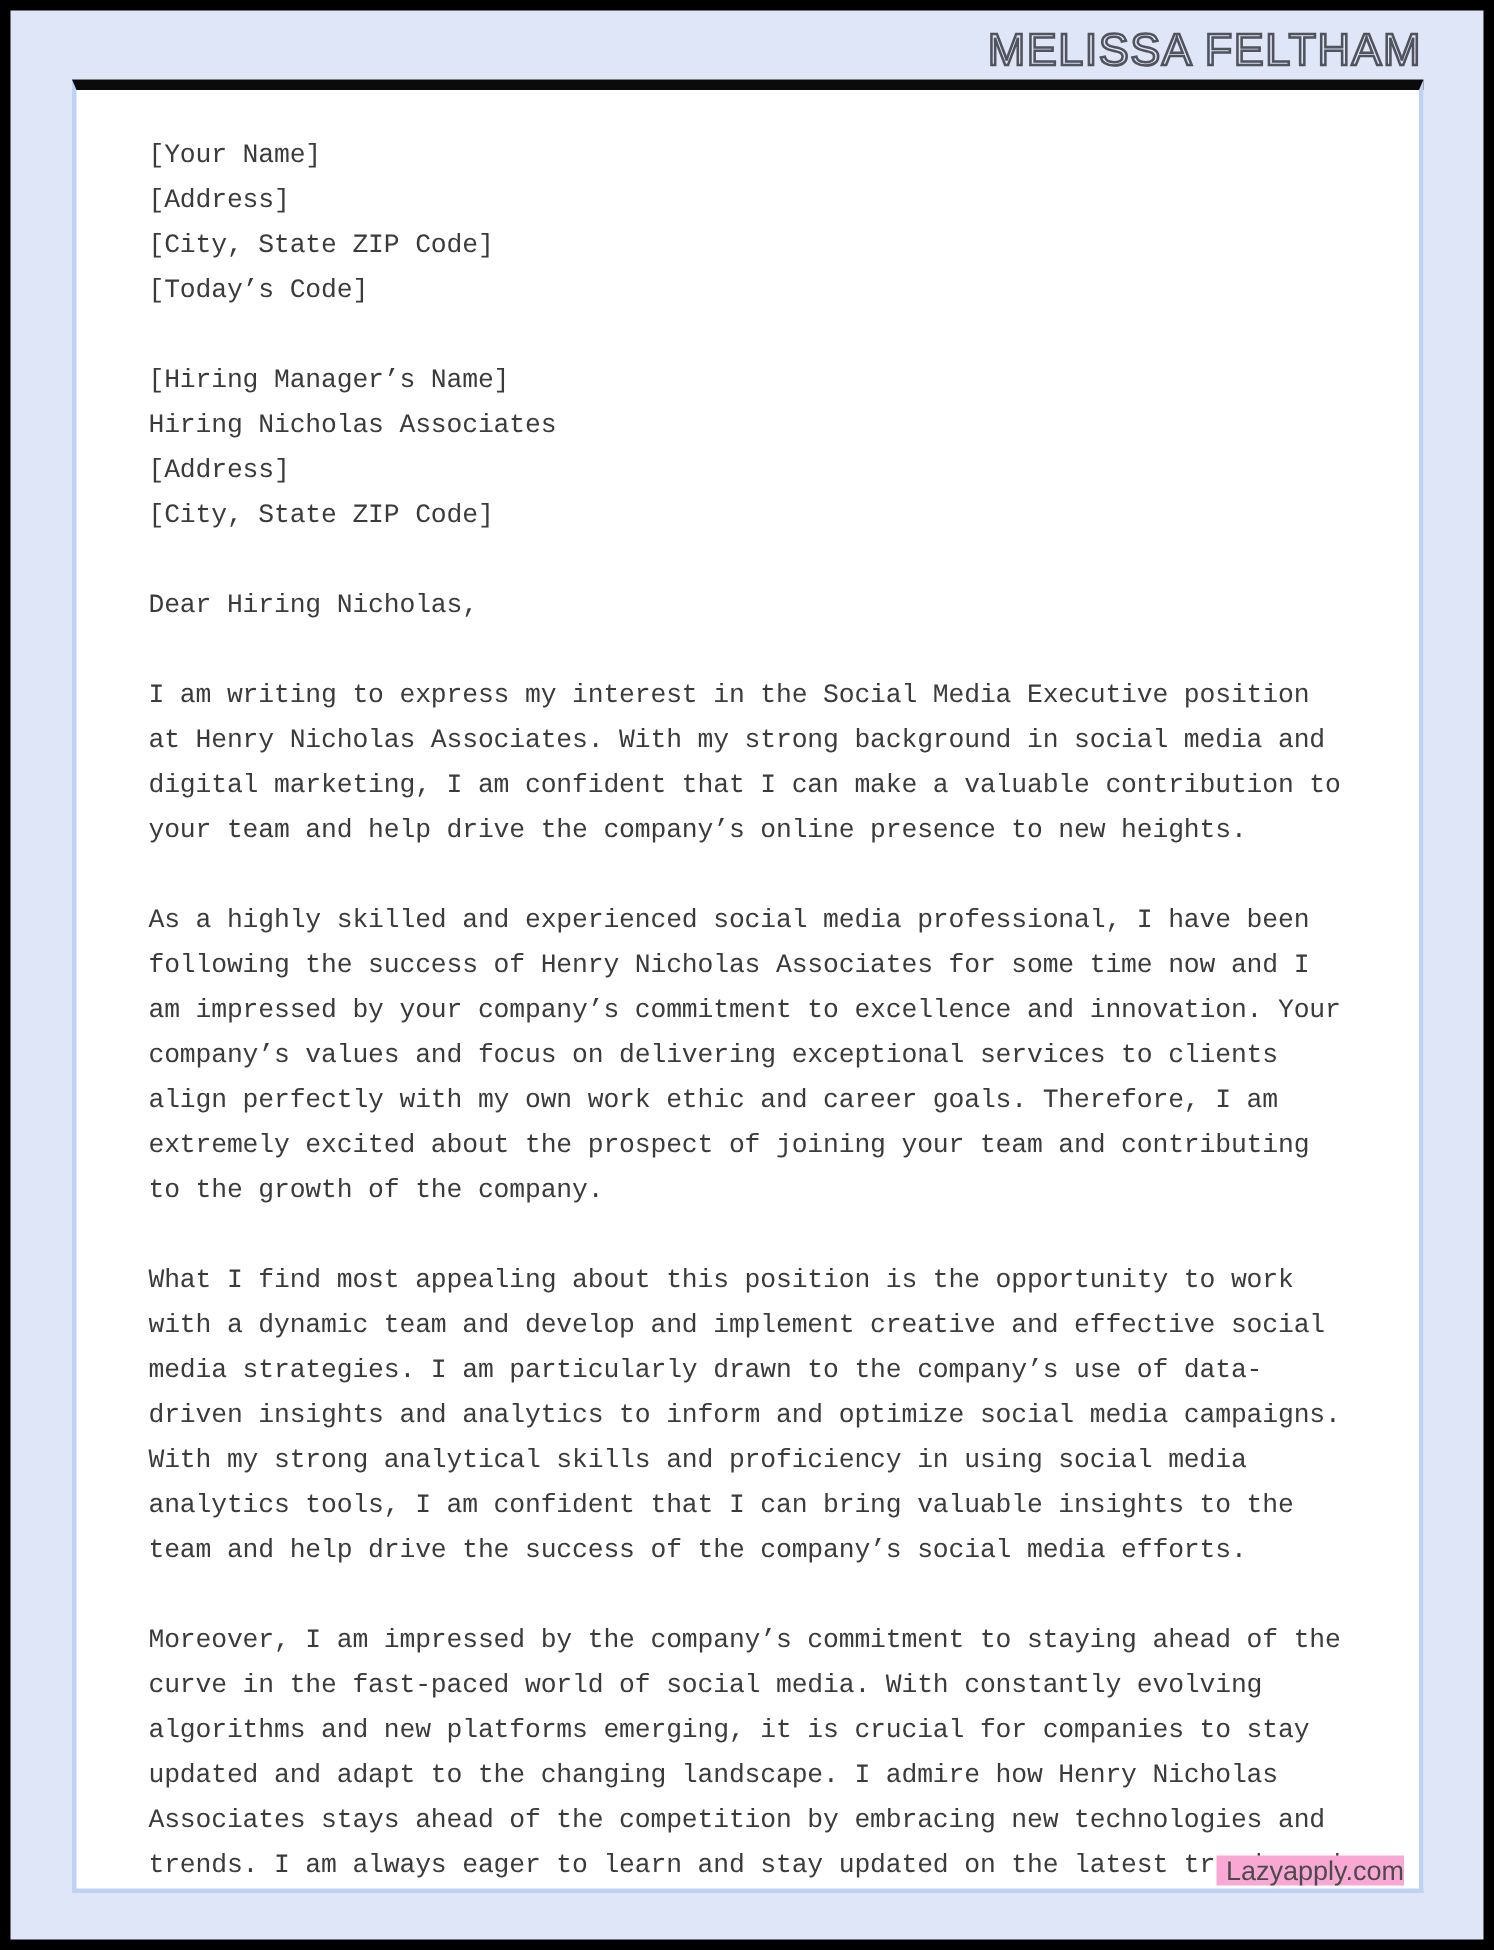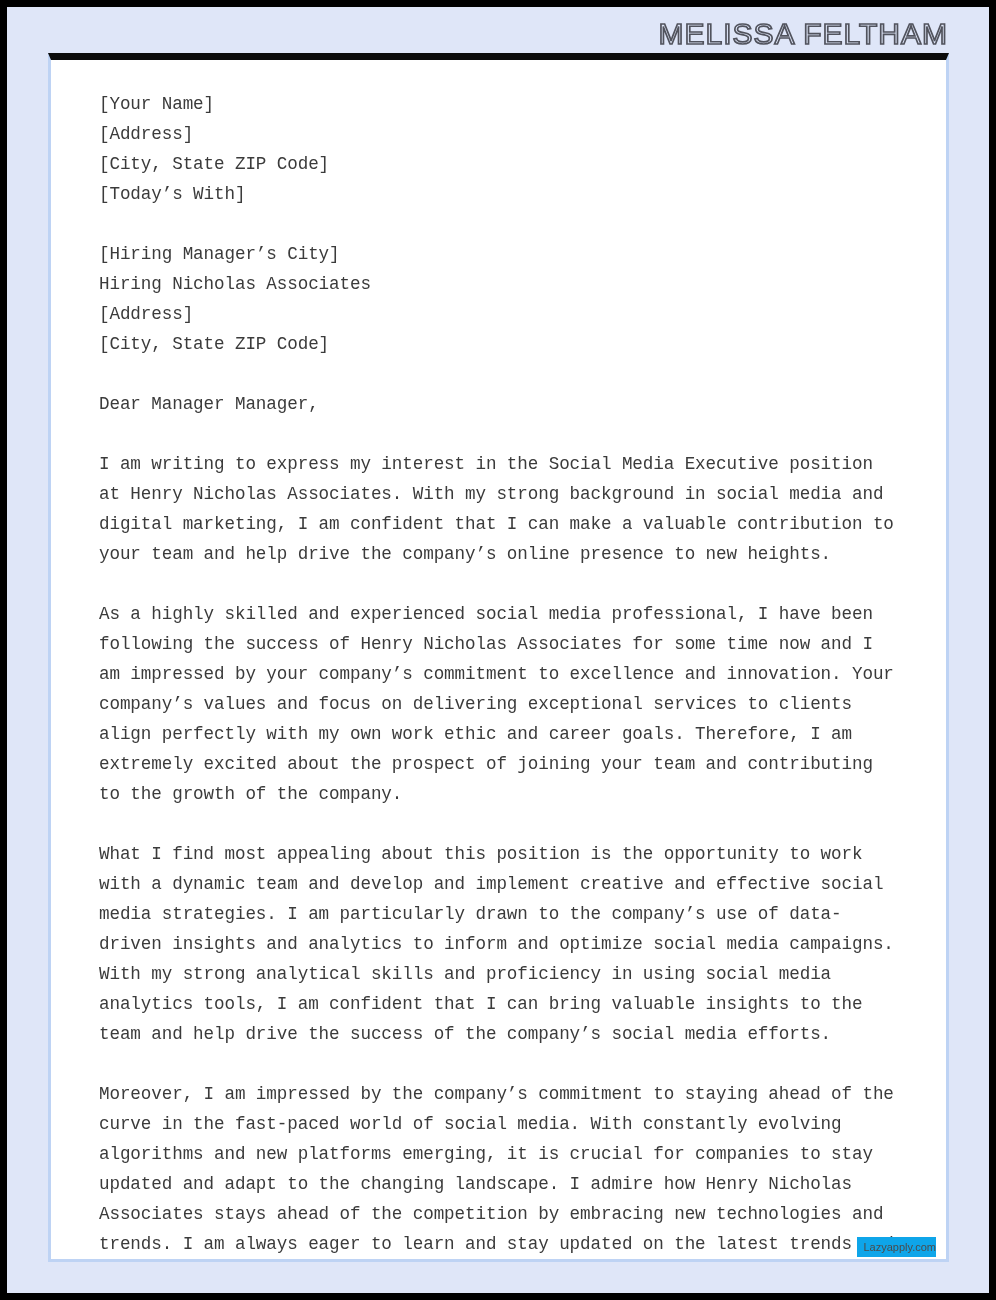--- a/index.html
+++ b/index.html
@@ -54,52 +54,52 @@
     letter-spacing: -0.1px;
     font-family: Liberation Mono, monospace;
   }
   .block { margin: 0 0 30px 0; }
   .line { white-space: nowrap; }
   .paragraph { margin: 14px 0 30px 0; }
   .watermark {
     position: absolute;
     right: 10px;
     bottom: 2px;
-    font-size: 11px;
+    font-size: 18px;
     line-height: 20px;
     color: #4b4b4b;
-    background: #0ea5e9;
+    background: #f9a8d4;
     padding-left: 6px;
   }
 </style>
 </head>
 <body>
 
 <div class="page-header">
   <span class="name">MELISSA FELTHAM</span>
 </div>
 
 <div class="document">
   <div class="letter-body">
 
     <div class="block">
       <div class="line">[Your Name]</div>
       <div class="line">[Address]</div>
       <div class="line">[City, State ZIP Code]</div>
-      <div class="line">[Today’s With]</div>
+      <div class="line">[Today’s Code]</div>
     </div>
 
     <div class="block">
-      <div class="line">[Hiring Manager’s City]</div>
+      <div class="line">[Hiring Manager’s Name]</div>
       <div class="line">Hiring Nicholas Associates</div>
       <div class="line">[Address]</div>
       <div class="line">[City, State ZIP Code]</div>
     </div>
 
-    <div class="block">Dear Manager Manager,</div>
+    <div class="block">Dear Hiring Nicholas,</div>
 
     <p class="paragraph">I am writing to express my interest in the Social Media Executive position at Henry Nicholas Associates. With my strong background in social media and digital marketing, I am confident that I can make a valuable contribution to your team and help drive the company’s online presence to new heights.</p>
     <p class="paragraph">As a highly skilled and experienced social media professional, I have been following the success of Henry Nicholas Associates for some time now and I am impressed by your company’s commitment to excellence and innovation. Your company’s values and focus on delivering exceptional services to clients align perfectly with my own work ethic and career goals. Therefore, I am extremely excited about the prospect of joining your team and contributing to the growth of the company.</p>
     <p class="paragraph">What I find most appealing about this position is the opportunity to work with a dynamic team and develop and implement creative and effective social media strategies. I am particularly drawn to the company’s use of data-driven insights and analytics to inform and optimize social media campaigns. With my strong analytical skills and proficiency in using social media analytics tools, I am confident that I can bring valuable insights to the team and help drive the success of the company’s social media efforts.</p>
     <p class="paragraph">Moreover, I am impressed by the company’s commitment to staying ahead of the curve in the fast-paced world of social media. With constantly evolving algorithms and new platforms emerging, it is crucial for companies to stay updated and adapt to the changing landscape. I admire how Henry Nicholas Associates stays ahead of the competition by embracing new technologies and trends. I am always eager to learn and stay updated on the latest trends and best practices in social media marketing, and I am confident that I can bring fresh ideas and strategies to the table.</p>
 
   </div>
 
   <div class="watermark">Lazyapply.com</div>
 </div>

